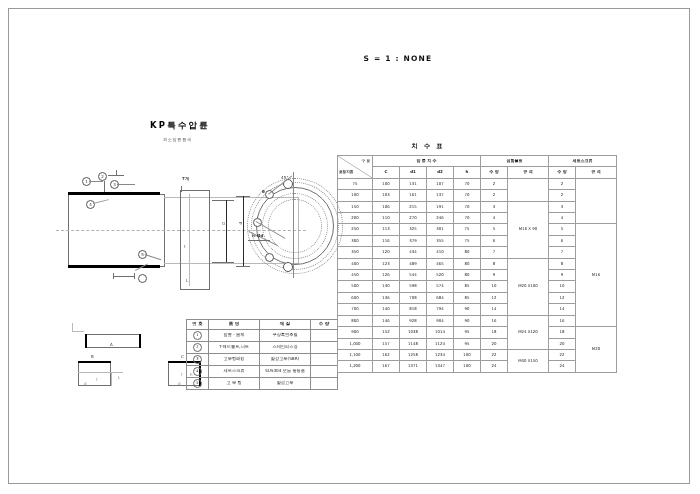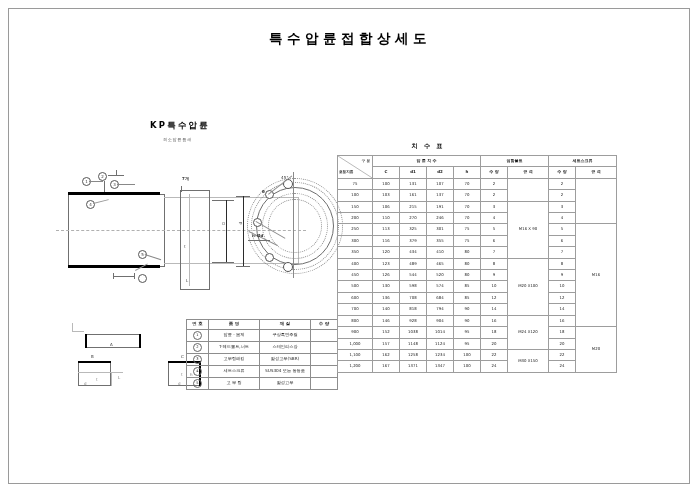--- a/index.html
+++ b/index.html
@@ -68,21 +68,21 @@
   .w-d{width:34px;} .w-n{width:26px;} .w-q{width:26px;}
   .w-spec{width:40px;}
   .thickrow{border-bottom:.8px solid #4a4a4a !important;}
 </style>
 </head>
 <body>
 
 <div class="sheet">
   <div class="frame"></div>
 
-  <div class="title-main">특수압륜접합상세도</div>
+  <div class="title-scale">S = 1 :  NONE</div>
 
   <div class="sec-head">KP특수압륜</div>
   <div class="sec-sub">최소압륜틈새</div>
 
   <div>
 
     <div class="ln-thin" style="left:68px;top:194px;width:97px;height:1px;"></div>
     <div class="ln-thin" style="left:68px;top:194px;width:1px;height:73px;"></div>
     <div class="ln-thin" style="left:164px;top:194px;width:1px;height:73px;"></div>
     <div class="ln-thin" style="left:68px;top:266px;width:97px;height:1px;"></div>

